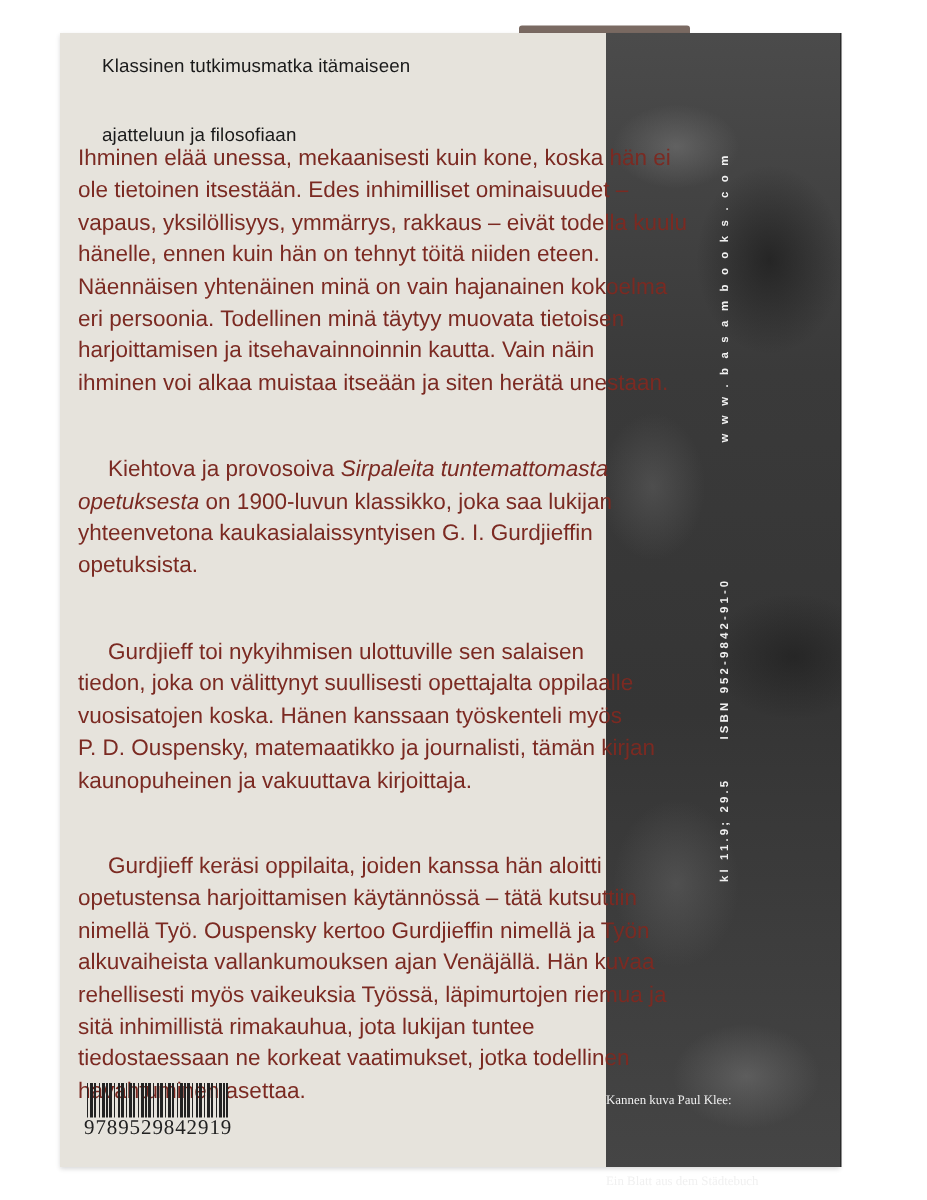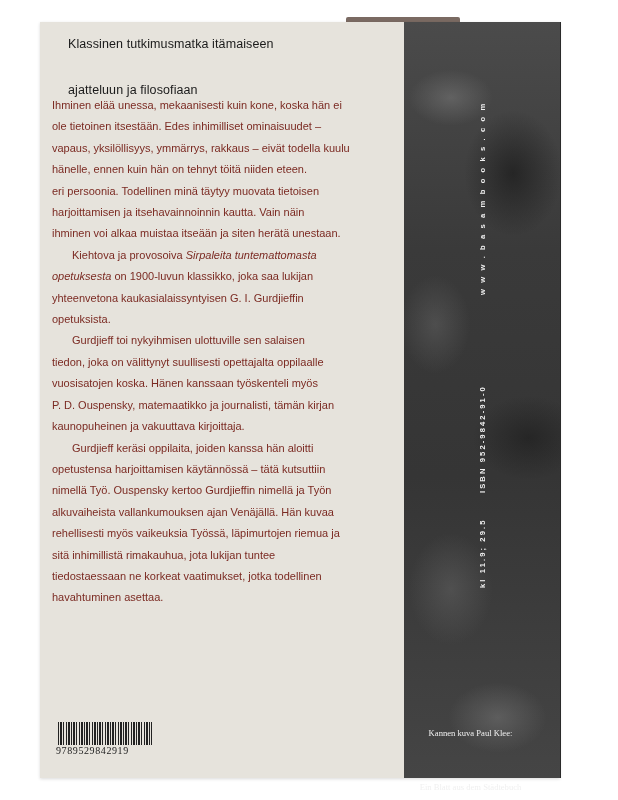--- a/index.html
+++ b/index.html
@@ -32,47 +32,47 @@
     border-right:1px solid #2a2a2a;
   }
   .heading {
     position:absolute; left:68px; font-weight:normal; font-size:12.5px; color:#1a1a1a;
     letter-spacing:0.1px;
   }
   .heading.l1 { top:37px; }
   .heading.l2 { top:67px;margin-top:16px; }
   .body-text {
     position:absolute; left:52px; top:95px; width:310px;
-    font-size:11px; color:#7b2a22; line-height:21.4px;
+    font-size:15px; color:#7b2a22; line-height:21.4px;
   }
   .body-text .line { display:block; white-space:nowrap; }
-  .body-text .indent { padding-left:20px; }
+  .body-text .indent { padding-left:20px;margin-top:36px; }
   .body-text em { font-style:italic; }
   .barcode {
     position:absolute; left:58px; top:722px; width:94px; height:28px;
     background: repeating-linear-gradient(90deg,
       #222 0 1px, transparent 1px 2px, #222 2px 4px, transparent 4px 5px,
       #222 5px 6px, transparent 6px 8px, #222 8px 9px, transparent 9px 10px,
       #222 10px 12px, transparent 12px 13px);
   }
   .barcode-num {
     position:absolute; left:56px; top:745px; width:100px;
-    font-family:"Liberation Serif", serif; font-size:10px; color:#222;
+    font-family:"Liberation Serif", serif; font-size:14px; color:#222;
     background:#e6e3dc; letter-spacing:0.6px;
   }
   .vertical {
     position:absolute; color:#f0f0f0; font-weight:bold; font-size:7.6px;
     letter-spacing:2.1px; white-space:nowrap; transform-origin:left top;
     transform:rotate(-90deg);
   }
   .v-url { left:478px; top:295px; }
   .v-isbn { left:478px; top:493px; }
   .v-kl { left:478px; top:588px; }
   .credit {
-    position:absolute; left:404px; width:133px; text-align:center;
+    position:absolute; left:404px; width:133px; text-align:left;
     font-family:"Liberation Serif", serif; font-size:8.6px; color:#f0f0f0;
   }
   .credit.c1 { top:728px; }
   .credit.c2 { top:782px; }
 </style>
 </head>
 <body>
 
 <div class="tab-strip"></div>
 
@@ -82,20 +82,21 @@
 </div>
 
 <div class="heading l1">Klassinen tutkimusmatka itämaiseen</div>
 <div class="heading l2">ajatteluun ja filosofiaan</div>
 
 <div class="body-text" id="body-text">
     <span class="line">Ihminen elää unessa, mekaanisesti kuin kone, koska hän ei</span>
     <span class="line">ole tietoinen itsestään. Edes inhimilliset  ominaisuudet –</span>
     <span class="line">vapaus, yksilöllisyys, ymmärrys, rakkaus – eivät todella kuulu</span>
     <span class="line">hänelle, ennen kuin hän on tehnyt töitä niiden eteen.</span>
+    <span class="line">Näennäisen yhtenäinen minä on vain hajanainen kokoelma</span>
     <span class="line">eri persoonia. Todellinen minä täytyy muovata tietoisen</span>
     <span class="line">harjoittamisen ja itsehavainnoinnin kautta. Vain näin</span>
     <span class="line">ihminen voi alkaa muistaa itseään ja siten herätä unestaan.</span>
     <span class="line indent">Kiehtova ja provosoiva <em>Sirpaleita tuntemattomasta</em></span>
     <span class="line"><em>opetuksesta</em> on 1900-luvun klassikko, joka saa lukijan</span>
     <span class="line">yhteenvetona kaukasialaissyntyisen G. I. Gurdjieffin</span>
     <span class="line">opetuksista.</span>
     <span class="line indent">Gurdjieff toi nykyihmisen ulottuville sen salaisen</span>
     <span class="line">tiedon, joka on välittynyt suullisesti opettajalta oppilaalle</span>
     <span class="line">vuosisatojen koska. Hänen kanssaan työskenteli myös</span>

